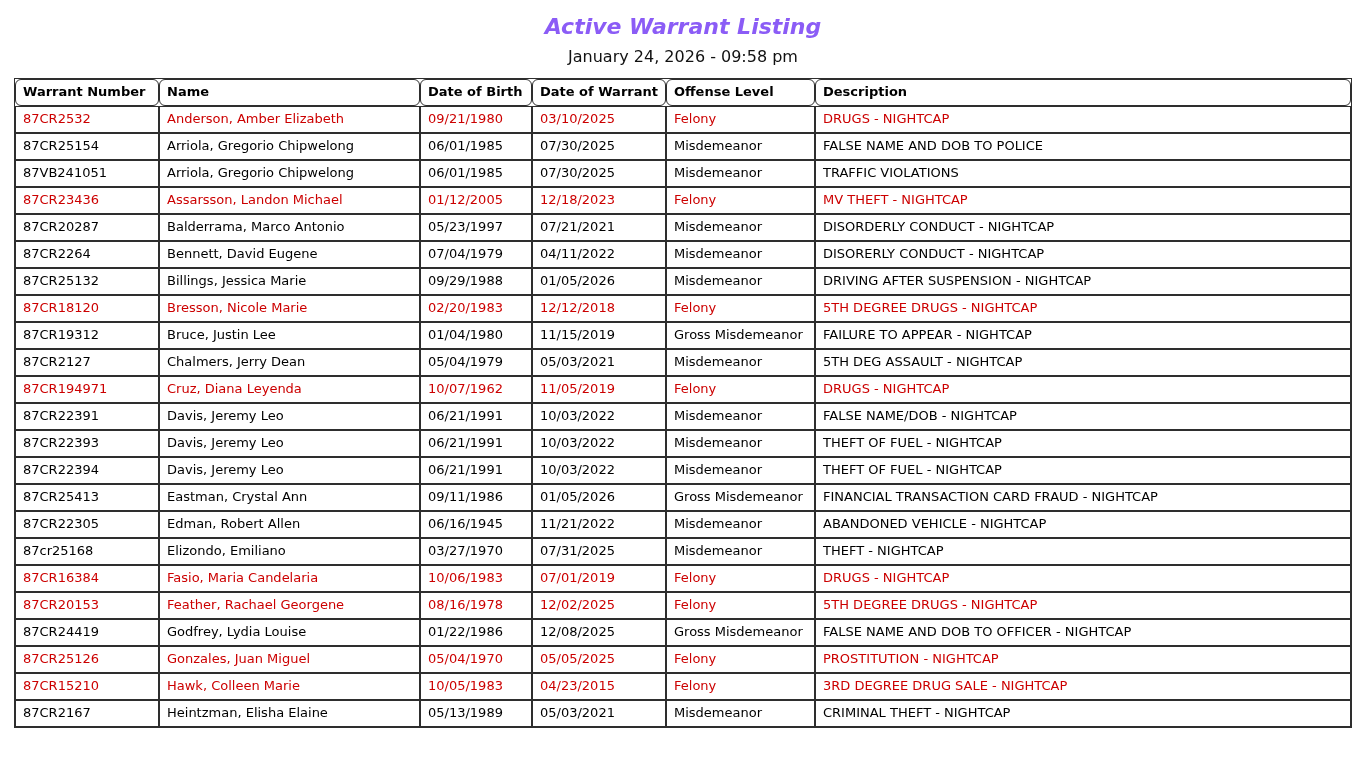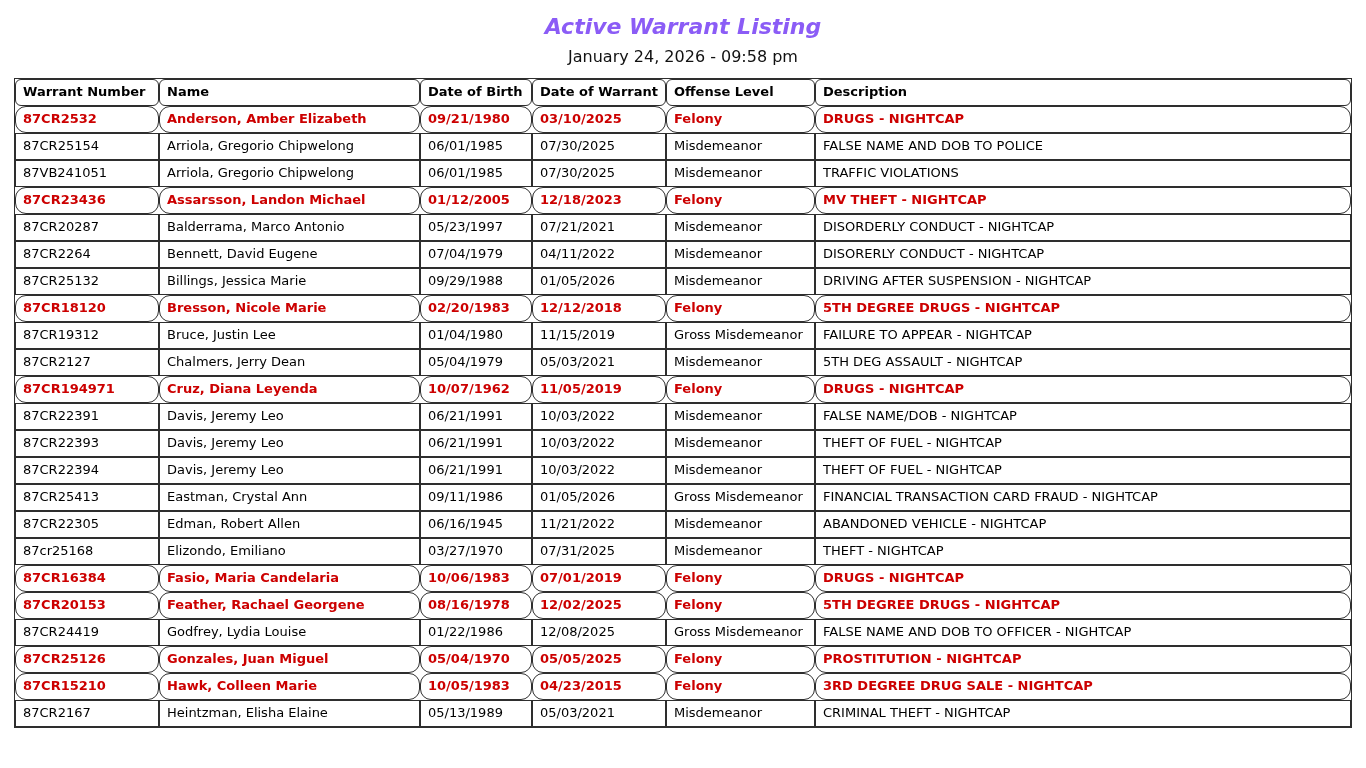--- a/index.html
+++ b/index.html
@@ -45,22 +45,21 @@
   }
   .warrant-table th { font-weight: bold; border-radius: 6px; }
   .col-warrant { width: 144px; }
   .col-name    { width: 261px; }
   .col-dob     { width: 112px; }
   .col-dow     { width: 134px; }
   .col-level   { width: 149px; }
   .col-desc    { width: auto;  }
   tr.felony td {
     color: #cc0000;
-    font-weight: bold;
-    border-radius: 11px;
+    font-weight: normal;
   }
 </style>
 </head>
 <body>
 
 <div class="report-header">
   <h1 class="report-title">Active Warrant Listing</h1>
   <div class="report-datetime">January 24, 2026 - 09:58 pm</div>
 </div>
 

